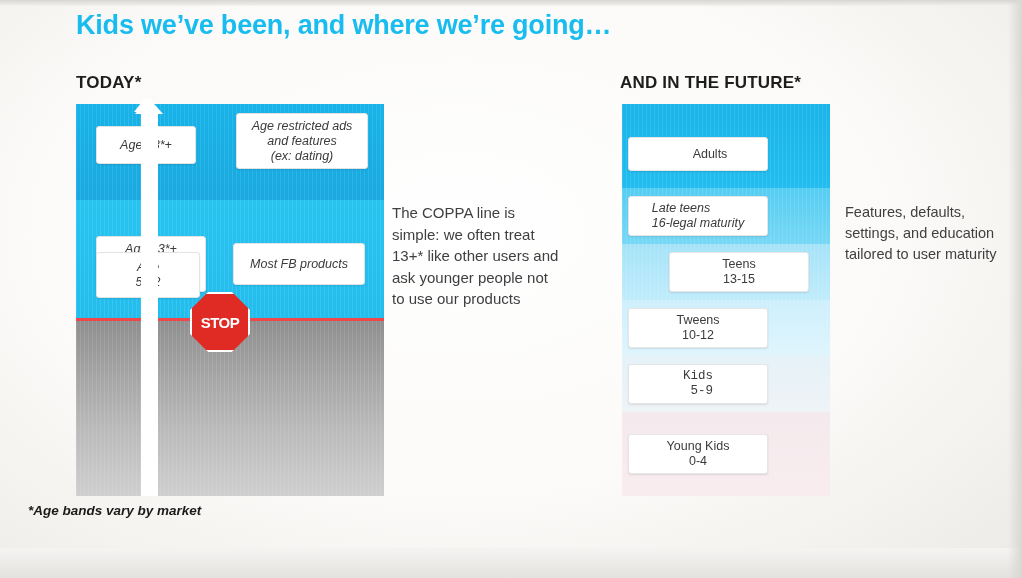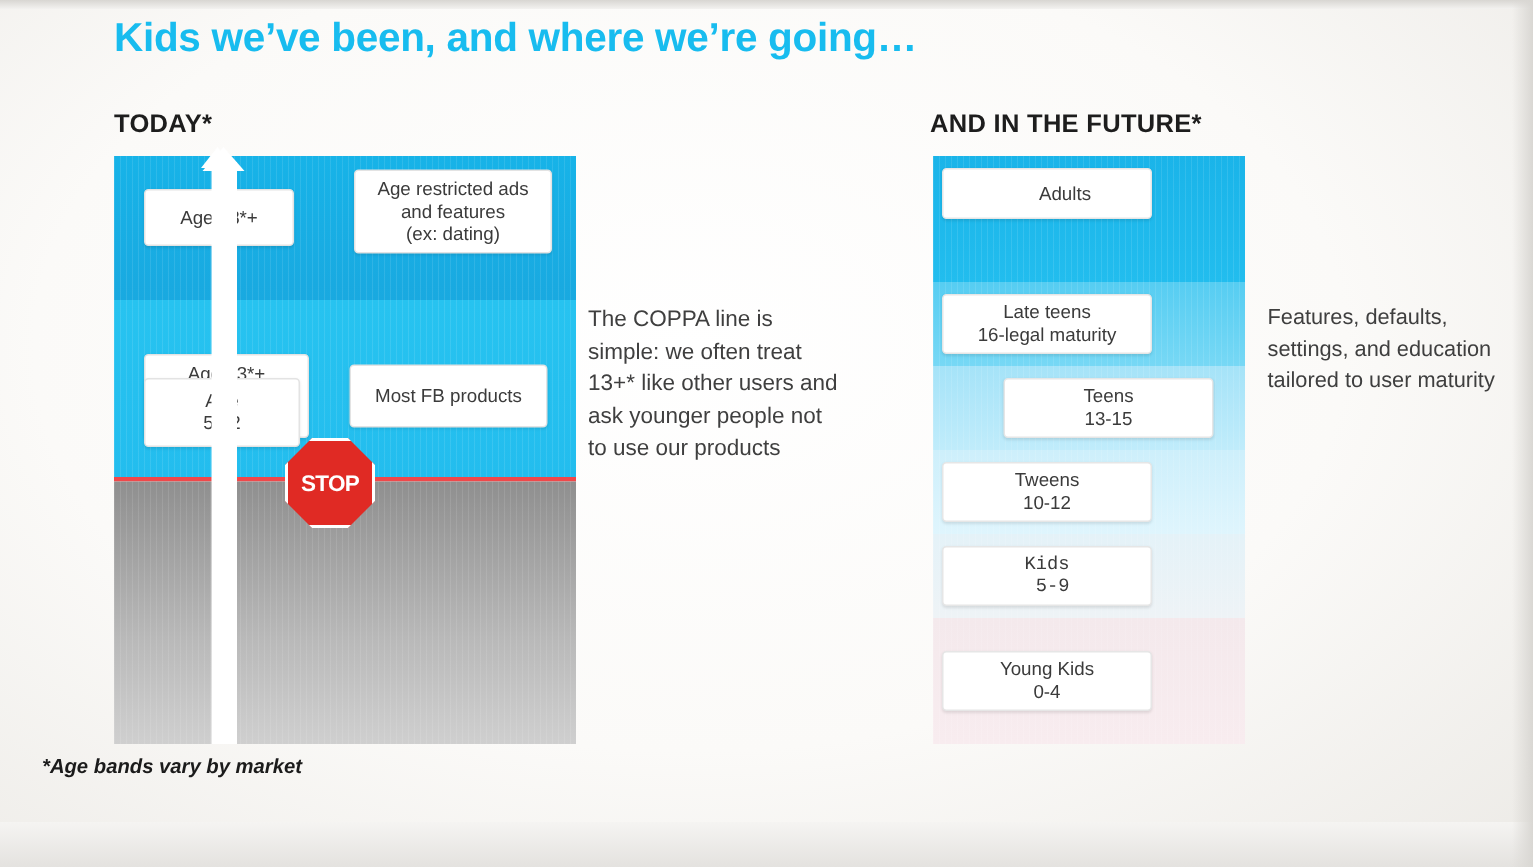--- a/index.html
+++ b/index.html
@@ -112,20 +112,21 @@
     color: #3b3b3b;
     font-size: 12.5px;
     line-height: 15px;
     text-align: center;
     display: flex;
     align-items: center;
     justify-content: center;
     box-shadow: 0 1px 2px rgba(0,0,0,0.10);
     box-sizing: border-box;
     padding: 4px 6px;
+    font-style: italic;
   }
 
   
   #chip-age18 { left: 20px; top: 22px; width: 100px; height: 38px; }
   #chip-age13 { left: 20px; top: 132px; width: 110px; height: 56px; }
   #chip-age5  { left: 20px; top: 148px; width: 104px; height: 46px; }
 
   
   #chip-agerestricted { left: 160px; top: 9px; width: 132px; height: 56px; }
   #chip-mostfb { left: 157px; top: 139px; width: 132px; height: 42px; }
@@ -304,28 +305,28 @@
 </div>
 
 <div id="coppa-paragraph">The COPPA line is simple: we often treat 13+* like other users and ask younger people not to use our products</div>
 
 <div id="footnote">*Age bands vary by market</div>
 
 <div id="future-panel">
     <div class="fband" style="top: 0px; height: 84px; background: linear-gradient(rgb(26, 180, 233), rgb(34, 189, 238));">
       <div class="band-stripes"></div>
     </div>
-    <div class="frow-label" style="height: 34px; top: 8px; padding-left: 28px;">
+    <div class="frow-label" style="height: 34px; top: 33px; padding-left: 28px;">
       <div>Adults</div>
     </div>
     <div class="fband" style="top: 84px; height: 56px; background: linear-gradient(rgb(86, 205, 242), rgb(119, 216, 245));">
       <div class="band-stripes"></div>
     </div>
     <div class="frow-label" style="height: 40px; top: 92px;">
-      <div style="text-align: center;">
+      <div style="text-align: left; font-style: italic;">
         <div>Late teens</div>
         <div>16-legal maturity</div>
       </div>
     </div>
     <div class="fband" style="top: 140px; height: 56px; background: linear-gradient(rgb(165, 227, 248), rgb(192, 236, 251));">
       <div class="band-stripes"></div>
     </div>
     <div class="frow-label" style="height: 40px; top: 148px; margin-left: 41px;">
       <div style="text-align: center;">
         <div>Teens</div>

